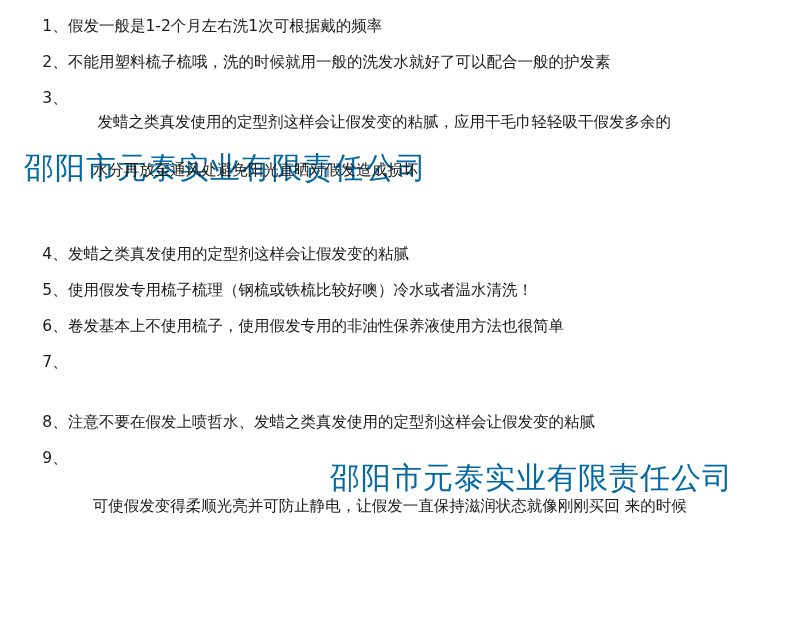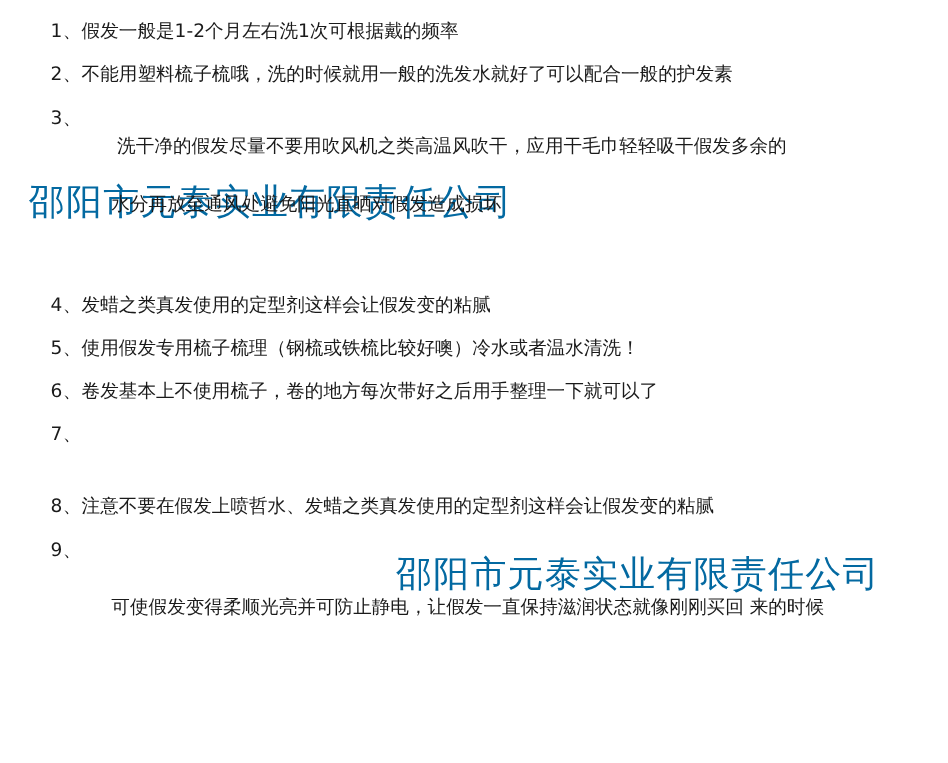--- a/index.html
+++ b/index.html
@@ -81,41 +81,41 @@
   <div class="item">
     <span class="num">2</span>
     <span class="sep">、</span>
     <span class="txt">不能用塑料梳子梳哦，洗的时候就用一般的洗发水就好了可以配合一般的护发素</span>
   </div>
 
   <div class="item">
     <span class="num">3</span>
     <span class="sep">、</span>
     <span class="txt">
-      <span>洗干净的假发尽量不要用吹风机之类高温风吹干，应用干毛巾轻轻吸干假发多余的</span>
+      <span>发蜡之类真发使用的定型剂这样会让假发变的粘腻，应用干毛巾轻轻吸干假发多余的</span>
       <span class="cont">水分再放至通风处避免阳光直晒对假发造成损坏</span>
     </span>
   </div>
 
   <div class="item">
     <span class="num">4</span>
     <span class="sep">、</span>
     <span class="txt">发蜡之类真发使用的定型剂这样会让假发变的粘腻</span>
   </div>
 
   <div class="item">
     <span class="num">5</span>
     <span class="sep">、</span>
     <span class="txt">使用假发专用梳子梳理（钢梳或铁梳比较好噢）冷水或者温水清洗！</span>
   </div>
 
   <div class="item">
     <span class="num">6</span>
     <span class="sep">、</span>
-    <span class="txt">卷发基本上不使用梳子，卷的地方每次带好之后用手整理一下就可以了</span>
+    <span class="txt">卷发基本上不使用梳子，使用假发专用的非油性保养液使用方法也很简单</span>
   </div>
 
   <div class="item">
     <span class="num">7</span>
     <span class="sep">、</span>
     <span class="txt">
     </span>
   </div>
 
   <div class="item">

